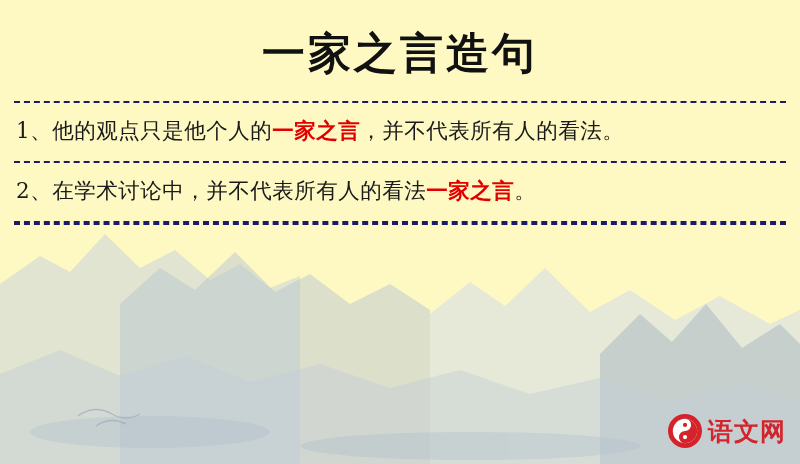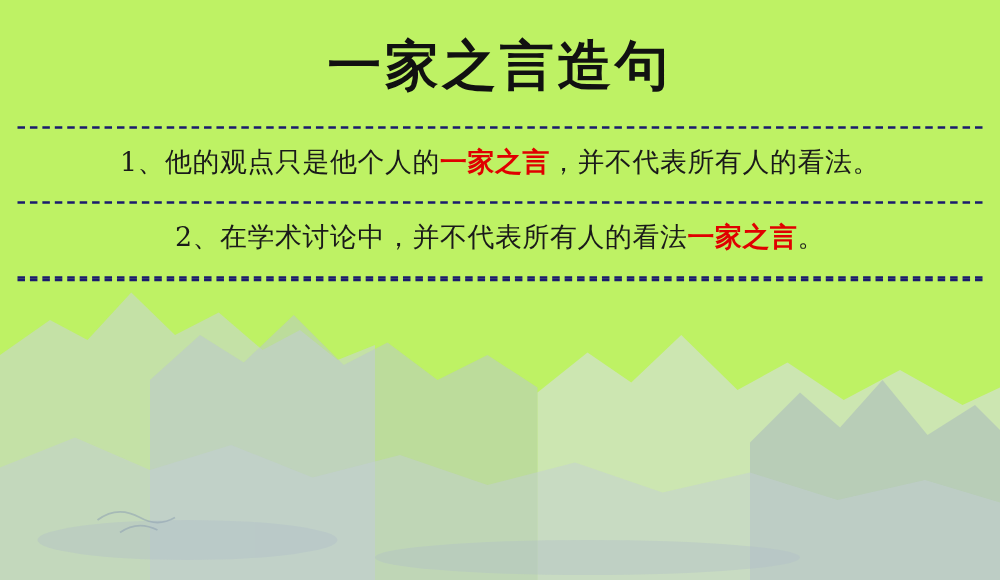--- a/index.html
+++ b/index.html
@@ -10,21 +10,21 @@
     width: 800px;
     height: 464px;
     background: #ffffff;
     font-family: "DejaVu Serif", "Liberation Serif", serif;
     overflow: hidden;
   }
   .page {
     position: relative;
     width: 800px;
     height: 464px;
-    background: #bef264;
+    background: #fef9c3;
     overflow: hidden;
   }
 
   
   .bg-wash {
     position: absolute;
     left: 0; right: 0; bottom: 0;
     height: 300px;
     pointer-events: none;
     z-index: 0;
@@ -51,21 +51,20 @@
     z-index: 2;
     height: 0;
     border-top: 2px dashed #1b1b6e;
     margin: 0 14px;
   }
 
   
   .sentences {
     position: relative;
     z-index: 2;
-    text-align: center;
   }
   .row {
     position: relative;
     z-index: 2;
     padding: 11px 16px 12px 16px;
     font-size: 21.5px;
     line-height: 1.62;
     color: #1a1a1a;
     letter-spacing: 0.5px;
     font-family: "DejaVu Serif", "Liberation Serif", serif;
@@ -152,14 +151,25 @@
       <span>2、</span><span>在学术讨论中，并不代表所有人的看法</span><span class="kw">一家之言</span><span>。</span>
     </div>
 
     <div class="divider"></div>
 
 
     <div class="divider"></div>
 
   </div>
 
+  <div class="logo">
+    <span class="logo-mark">
+      <svg width="26" height="26" viewBox="0 0 32 32" aria-hidden="true">
+        <circle cx="16" cy="16" r="15" fill="#ffffff"></circle>
+        <path d="M16 1 a15 15 0 0 1 0 30 a7.5 7.5 0 0 1 0 -15 a7.5 7.5 0 0 0 0 -15 z" fill="#d4232a"></path>
+        <circle cx="16" cy="8.5" r="2.6" fill="#d4232a"></circle>
+        <circle cx="16" cy="23.5" r="2.6" fill="#ffffff"></circle>
+      </svg>
+    </span>
+    <span class="logo-text">语文网</span>
+  </div>
 
 </div>
 
 </body></html>

